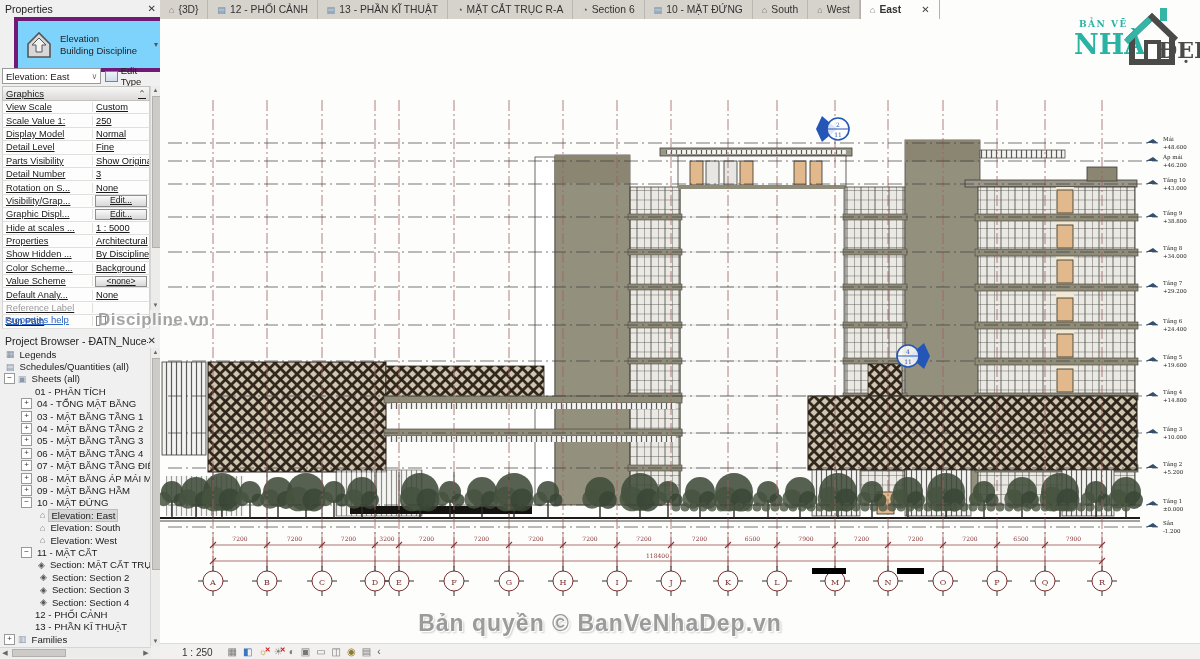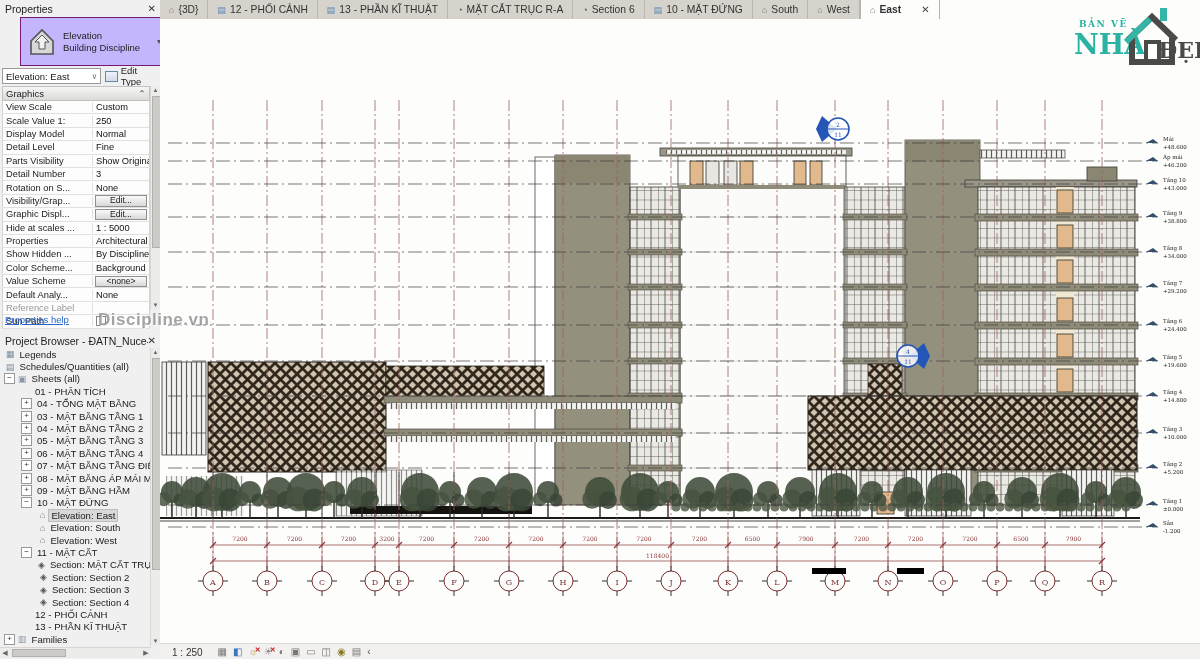--- a/index.html
+++ b/index.html
@@ -3,29 +3,29 @@
 <meta charset="utf-8">
 <style>
   html,body{margin:0;padding:0;background:#e8e8e8;font-family:"Liberation Sans",sans-serif;}
   #app{position:relative;width:1200px;height:659px;overflow:hidden;background:#fdfdfc;font-family:"Liberation Sans",sans-serif;}
   
   .panel{position:absolute;left:0;width:160px;background:#f0f0f0;border-right:1px solid #b5b2ad;color:#1a1a1a;font-size:10px;overflow:hidden;}
   #properties-panel{top:0;height:332px;border-bottom:1px solid #c8c5c0;}
   #project-browser{top:332px;height:327px;}
   .panel-header{height:15px;display:flex;align-items:center;justify-content:space-between;padding:1px 4px 0 5px;font-size:10.5px;color:#222;background:#f0f0f0;}
   .panel-close{color:#333;font-size:10px;cursor:default;}
-  .type-selector{position:absolute;left:20px;top:17px;width:148px;height:47px;background:#c4b5fd;border:1px solid #701a75;display:flex;align-items:center;}
+  .type-selector{position:absolute;left:14px;top:17px;width:148px;height:47px;background:#7dd3fc;border:4px solid #701a75;display:flex;align-items:center;}
   .type-icon{width:34px;height:40px;margin:2px 4px 2px 4px;display:flex;align-items:center;justify-content:center;}
   .type-text{flex:1;font-size:9.5px;line-height:12px;color:#222;}
   .type-drop{width:12px;color:#555;font-size:8px;align-self:center;}
   .selector-row{position:absolute;left:2px;top:68px;width:156px;height:16px;display:flex;align-items:center;}
   .view-combo{width:96px;height:14px;background:#fff;border:1px solid #9a9a9a;font-size:9.5px;display:flex;align-items:center;justify-content:space-between;padding:0 3px;}
   .edit-type-btn{margin-left:4px;display:flex;align-items:center;font-size:9.5px;color:#222;gap:3px;}
   .et-icon{width:11px;height:9px;border:1px solid #6b87a8;background:linear-gradient(#eef3f8,#cfdcea);display:inline-block;}
-  .prop-table{position:absolute;left:2px;top:86px;width:148px;}
+  .prop-table{position:absolute;left:2px;top:86px;width:148px;text-decoration:underline;}
   .prop-section{height:13px;background:linear-gradient(#f6f6f6,#dcdbd9);border:1px solid #c2c0bc;display:flex;align-items:center;justify-content:space-between;padding:0 3px;font-size:9.5px;color:#222;}
   .prop-row{display:flex;height:12.4px;border-bottom:1px solid #e2e0dc;border-left:1px solid #d5d3cf;border-right:1px solid #d5d3cf;background:#fdfdfd;align-items:center;}
   .prop-label{width:86px;padding-left:3px;color:#222;white-space:nowrap;overflow:hidden;border-right:1px solid #e2e0dc;font-size:9.3px;}
   .prop-value{flex:1;padding-left:3px;white-space:nowrap;overflow:hidden;font-size:9.3px;color:#111;}
   .prop-value.disabled{color:#999;}
   .prop-btn{margin:0 2px;flex:1;height:9.5px;font-size:8.6px;line-height:9px;text-align:center;border:1px solid #8f8f8f;background:linear-gradient(#fafafa,#d8d8d8);color:#222;}
   .prop-check{width:8px;height:8px;border:1px solid #888;background:#fff;margin-left:3px;}
   .props-help{position:absolute;left:5px;top:314px;color:#2a66c8;text-decoration:underline;font-size:9.5px;}
   .vscroll{position:absolute;right:0px;width:9px;background:#ececeb;border-left:1px solid #d8d6d2;}
   .vs-arrow{width:9px;height:9px;font-size:6px;color:#666;text-align:center;line-height:9px;}
@@ -50,21 +50,21 @@
   
   #canvas{position:absolute;left:160px;top:19px;width:1040px;height:624px;background:#fdfdfc;}
   svg text{font-family:"DejaVu Serif",serif;}
   
   #logo{position:absolute;right:0;top:0;width:128px;height:70px;background:#fdfdfc;z-index:30;}
   
   #wm-small{position:absolute;left:98px;top:310px;z-index:40;font-size:17px;font-weight:bold;color:#8f8f8f;opacity:.8;text-shadow:1px 1px 0 #ffffff;letter-spacing:.5px;}
   #wm-big{position:absolute;left:0;top:610px;width:1200px;text-align:center;z-index:40;font-size:23px;font-weight:bold;color:#9b9b9b;text-shadow:1px 1px 0 #fff,2px 2px 2px rgba(0,0,0,.18);letter-spacing:1px;}
   
   #status-bar{position:absolute;left:160px;top:643px;width:1040px;height:16px;background:#f2f1ef;border-top:1px solid #dddbd7;display:flex;align-items:center;z-index:20;font-size:10px;color:#333;}
-  #status-scale{margin-left:12px;margin-right:12px;}
+  #status-scale{margin-left:22px;margin-right:12px;}
   .sicon{position:relative;margin:0 3px;font-size:10px;line-height:14px;}
   .sicon .offx{position:absolute;right:-3px;bottom:0px;color:#cc2222;font-size:7px;font-weight:bold;}
 </style>
 </head>
 <body>
 
 <div id="app">
 
   <div id="properties-panel" class="panel">
     <div class="panel-header">
@@ -895,19 +895,20 @@
         <path d="M60,38 V62 H100 V38" fill="none" stroke="#4a4a48" stroke-width="6"></path>
         <rect x="74" y="42" width="13" height="20" fill="none" stroke="#4a4a48" stroke-width="4"></rect>
         <path d="M54,42 L78,19" stroke="#35b5a5" stroke-width="6" fill="none"></path>
         <rect x="88" y="8" width="7" height="13" fill="#35b5a5"></rect>
       </g>
       <text x="86" y="58" font-family="Liberation Sans,sans-serif" font-size="22" font-weight="bold" fill="#4a4a48" id="logo-t3">ĐẸP</text>
     </svg>
   </div>
 
   <div id="wm-small">Discipline.vn</div>
+  <div id="wm-big">Bản quyền © BanVeNhaDep.vn</div>
 
   <div id="status-bar">
     <span id="status-scale">1 : 250</span>
     <span id="status-icons"><span class="sicon" style="color: rgb(119, 119, 119);">▦</span><span class="sicon" style="color: rgb(59, 118, 192);">◧</span><span class="sicon" style="color: rgb(176, 140, 40);">☼<span class="offx">✕</span></span><span class="sicon" style="color: rgb(138, 138, 138);">☀<span class="offx">✕</span></span><span class="sicon" style="color: rgb(119, 119, 119);">◐</span><span class="sicon" style="color: rgb(119, 119, 119);">▣</span><span class="sicon" style="color: rgb(119, 119, 119);">▭</span><span class="sicon" style="color: rgb(119, 119, 119);">◫</span><span class="sicon" style="color: rgb(138, 122, 42);">◉</span><span class="sicon" style="color: rgb(119, 119, 119);">▤</span><span class="sicon" style="color: rgb(85, 85, 85);">‹</span></span>
   </div>
 
 </div>
 
 </body></html>

